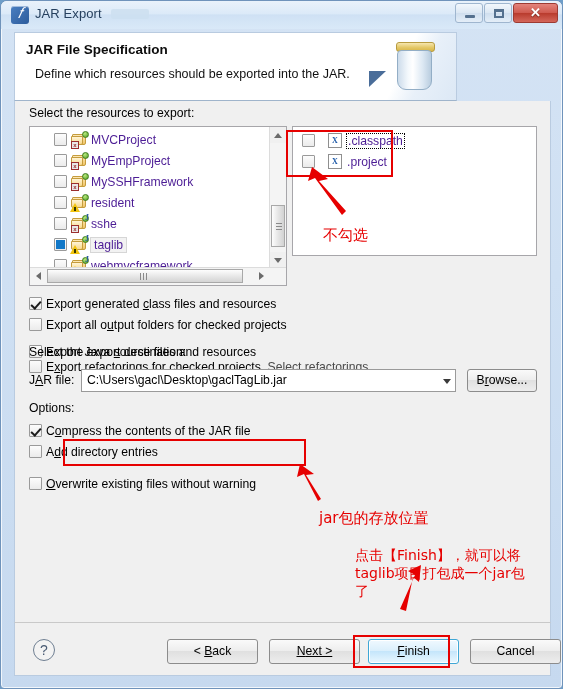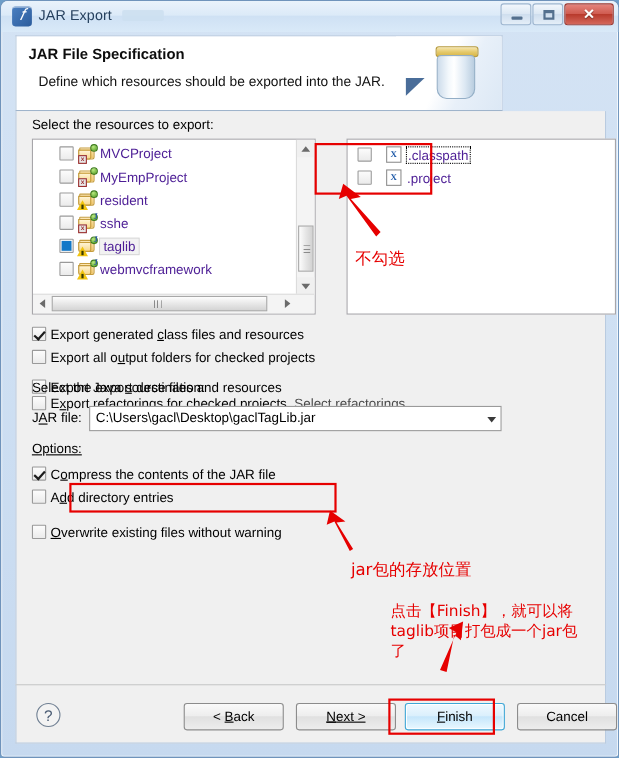--- a/index.html
+++ b/index.html
@@ -90,22 +90,22 @@
   
   .pagebody{position:absolute;left:13px;top:100px;width:537px;height:521px;
     background:#f0f0f0;border-left:1px solid #b9cbe0;border-right:1px solid #b9cbe0;
     box-sizing:border-box;}
   .lbl{position:absolute;font-size:12.2px;color:#000;white-space:nowrap;}
   .u{text-decoration:underline;}
 
   
   .tree-left{position:absolute;left:14px;top:25px;width:258px;height:160px;
     background:#fff;border:1px solid #a7a6aa;box-sizing:border-box;overflow:hidden;}
-  .tree-right{position:absolute;left:277px;top:25px;width:245px;height:160px;
-    background:#fff;border:1px solid #a7a6aa;box-sizing:border-box;overflow:hidden;margin-left:23px;}
+  .tree-right{position:absolute;left:277px;top:25px;width:245px;height:130px;
+    background:#fff;border:1px solid #a7a6aa;box-sizing:border-box;overflow:hidden;}
   .trow{position:relative;height:21px;line-height:21px;white-space:nowrap;}
   .cb{display:inline-block;width:13px;height:13px;vertical-align:-2px;
     border:1px solid #9a9a9a;background:linear-gradient(to bottom,#fcfcfc,#ebebeb);
     box-sizing:border-box;border-radius:1px;margin-right:4px;position:relative;}
   .cb.half::after{content:"";position:absolute;left:1px;top:1px;right:1px;bottom:1px;
     background:#1278c8;}
   .cb.on::after{content:"";position:absolute;left:3px;top:1px;width:4px;height:8px;
     border:solid #1c1c1c;border-width:0 2px 2px 0;transform:rotate(42deg);}
   .picon{display:inline-block;width:17px;height:15px;vertical-align:-3px;margin-right:3px;position:relative;}
   .picon .fold{position:absolute;left:1px;top:2px;width:14px;height:11px;border-radius:1px 2px 2px 2px;
@@ -220,20 +220,21 @@
   <div class="pagebody">
 
     <div class="lbl" style="left:14px;top:5px;">
       <span>Select the resources to export:</span>
     </div>
 
     <div class="tree-left">
       <div style="position:absolute;left:24px;top:3px;right:17px;" id="leftrows">
           <div class="trow"><span class="cb "></span><span class="picon"><span class="fold"></span><span class="fold2"></span><span class="dot"></span><span class="badge">x</span></span><span class="tname">MVCProject</span></div>
           <div class="trow"><span class="cb "></span><span class="picon"><span class="fold"></span><span class="fold2"></span><span class="dot"></span><span class="badge">x</span></span><span class="tname">MyEmpProject</span></div>
+          <div class="trow"><span class="cb "></span><span class="picon"><span class="fold"></span><span class="fold2"></span><span class="dot"></span><span class="badge">x</span></span><span class="tname">MySSHFramework</span></div>
           <div class="trow"><span class="cb "></span><span class="picon"><span class="fold"></span><span class="fold2"></span><span class="dot"></span><span class="warn"></span></span><span class="tname">resident</span></div>
           <div class="trow"><span class="cb "></span><span class="picon"><span class="fold"></span><span class="fold2"></span><span class="dot"></span><span class="badge">x</span><span class="jmark">J</span></span><span class="tname">sshe</span></div>
           <div class="trow sel"><span class="cb half"></span><span class="picon"><span class="fold"></span><span class="fold2"></span><span class="dot"></span><span class="warn"></span><span class="jmark">J</span></span><span class="tname">taglib</span></div>
           <div class="trow"><span class="cb "></span><span class="picon"><span class="fold"></span><span class="fold2"></span><span class="dot"></span><span class="warn"></span><span class="jmark">J</span></span><span class="tname">webmvcframework</span></div>
         </div>
       <div class="vsb">
         <div class="arr up">
             <i></i>
           </div>
         <div class="thumb"></div>
@@ -269,22 +270,25 @@
     <div class="lbl" style="left:14px;top:244px;">
       <span>Select the export destination:</span>
     </div>
     <div class="lbl" style="left:14px;top:272px;">
       <span>J</span><span class="u">A</span><span>R file:</span>
     </div>
     <div class="combo">
       <span class="val">C:\Users\gacl\Desktop\gaclTagLib.jar</span>
       <span class="caret"></span>
     </div>
-
-    <div class="lbl" style="left:14px;top:300px;text-decoration:underline;">
+    <div class="btn" style="left:452px;top:268px;width:70px;height:23px;line-height:21px;">
+      <span>B</span><span class="u">r</span><span>owse...</span>
+    </div>
+
+    <div class="lbl" style="left:14px;top:300px;">
       <span>Options:</span>
     </div>
     <div id="optitems">
         <div class="optrow" style="top: 320px;"><span class="cb on"></span><span>C<span class="u">o</span>mpress the contents of the JAR file</span></div>
         <div class="optrow" style="top: 341px;"><span class="cb "></span><span>A<span class="u">d</span>d directory entries</span></div>
         <div class="optrow" style="top: 373px;"><span class="cb "></span><span><span class="u">O</span>verwrite existing files without warning</span></div>
       </div>
   </div>
 
   <div class="footer">

